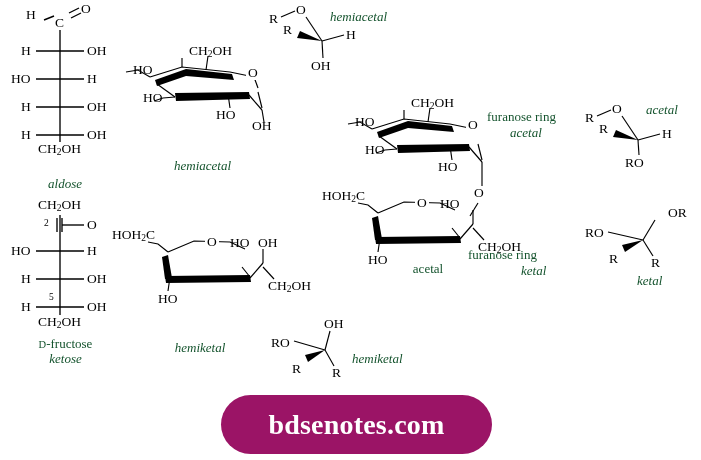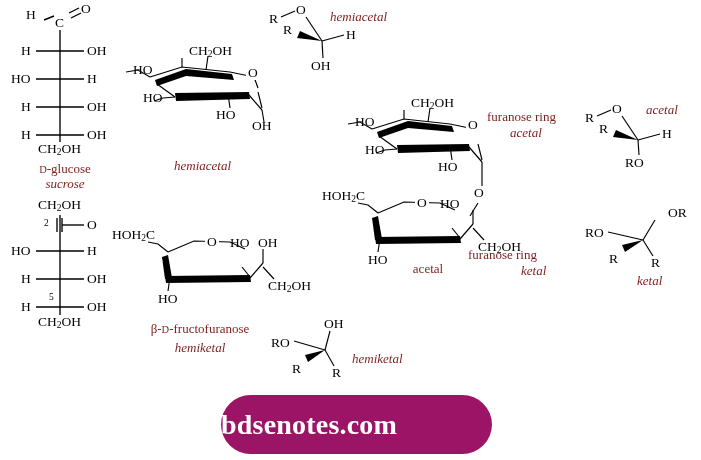--- a/index.html
+++ b/index.html
@@ -23,21 +23,21 @@
     font-family: "Liberation Serif", "DejaVu Serif", serif;
     font-size: 13.5px;
     color: #000;
     line-height: 1;
   }
   .name {
     position: absolute;
     white-space: nowrap;
     font-family: "Liberation Serif", "DejaVu Serif", serif;
     font-size: 13px;
-    color: #7f1d1d;
+    color: #14532d;
     line-height: 1.15;
     text-align: center;
   }
   .ital {
     font-style: italic;
   }
   .small-caps-d {
     font-size: 10.5px;
   }
   .sub {
@@ -68,21 +68,21 @@
     stroke: none;
   }
   .ringfront {
     fill: #000;
     stroke: none;
   }
   #badge {
     position: absolute;
     display: flex;
     align-items: center;
-    justify-content: flex-start;
+    justify-content: center;
     border-radius: 36px;
     box-sizing: border-box;
   }
   #badge span {
     font-family: "Liberation Serif", "DejaVu Serif", serif;
     font-weight: bold;
     letter-spacing: 0.2px;
   }
 </style>
 </head>
@@ -112,24 +112,21 @@
   <div class="lbl" style="left:87px; top:44px;">OH</div>
   <div class="lbl" style="left:11px; top:72px;">HO</div>
   <div class="lbl" style="left:87px; top:72px;">H</div>
   <div class="lbl" style="left:21px; top:100px;">H</div>
   <div class="lbl" style="left:87px; top:100px;">OH</div>
   <div class="lbl" style="left:21px; top:128px;">H</div>
   <div class="lbl" style="left:87px; top:128px;">OH</div>
 
   <div class="lbl" style="left:38px; top:142px;">CH<span class="sub">2</span>OH</div>
 
-  <div class="name" style="left:10px; top:162px; width:110px;">
-    <span class="small-caps-d">D</span>-glucose
-  </div>
-  <div class="name ital" style="left:10px; top:177px; width:110px;">sucrose</div>
+  <div class="name ital" style="left:10px; top:177px; width:110px;">aldose</div>
 
   <svg width="701" height="460">
     <line class="bond" x1="60" y1="215" x2="60" y2="315"></line>
 
     <line class="bond" x1="57" y1="218" x2="57" y2="232"></line>
     <line class="bond" x1="62" y1="218" x2="62" y2="232"></line>
     <line class="bond" x1="62" y1="225" x2="84" y2="225"></line>
 
     <line class="bond" x1="36" y1="251" x2="84" y2="251"></line>
     <line class="bond" x1="36" y1="279" x2="84" y2="279"></line>
@@ -143,20 +140,24 @@
   <div class="lbl" style="left:11px; top:244px;">HO</div>
   <div class="lbl" style="left:87px; top:244px;">H</div>
   <div class="lbl" style="left:21px; top:272px;">H</div>
   <div class="lbl" style="left:87px; top:272px;">OH</div>
   <div class="lbl" style="left:21px; top:300px;">H</div>
   <div class="lbl sup-num" style="left:49px; top:293px;">5</div>
   <div class="lbl" style="left:87px; top:300px;">OH</div>
 
   <div class="lbl" style="left:38px; top:315px;">CH<span class="sub">2</span>OH</div>
 
+  <div class="name" style="left:8px; top:337px; width:115px;">
+    <span class="small-caps-d">D</span>-fructose
+  </div>
+  <div class="name ital" style="left:8px; top:352px; width:115px;">ketose</div>
 
   <svg width="701" height="460">
 
     <path class="bond-thin" d="M 150 77 L 182 67 L 230 72 L 254 77"></path>
     <path class="bond-thin" d="M 254 77 L 258 88"></path>
 
     <polygon class="ringfront" points="155,80 186,69 232,74 234,80 186,76 157,86"></polygon>
     <polygon class="ringfront" points="175,93 249,92 250,99 176,101"></polygon>
     <path class="bond-thin" d="M 157 84 L 175 97"></path>
     <path class="bond-thin" d="M 249 95 L 262 110"></path>
@@ -284,23 +285,20 @@
     <path class="bond-thin" d="M 263 267 L 274 279"></path>
   </svg>
 
   <div class="lbl" style="left:112px; top:228px;">HOH<span class="sub">2</span>C</div>
   <div class="lbl" style="left:205px; top:235px; background:#fff; padding:0 2px;">O</div>
   <div class="lbl" style="left:230px; top:236px;">HO</div>
   <div class="lbl" style="left:258px; top:236px;">OH</div>
   <div class="lbl" style="left:158px; top:292px;">HO</div>
   <div class="lbl" style="left:268px; top:279px;">CH<span class="sub">2</span>OH</div>
 
-  <div class="name" style="left:125px; top:322px; width:150px;">
-    β-<span class="small-caps-d">D</span>-fructofuranose
-  </div>
   <div class="name ital" style="left:125px; top:341px; width:150px;">hemiketal</div>
 
   <svg width="701" height="460">
     <path class="bond-thin" d="M 294 341 L 325 350"></path>
     <path class="bond-thin" d="M 325 350 L 330 331"></path>
     <polygon class="wedge" points="325,350 308,362 305,355"></polygon>
     <path class="bond-thin" d="M 325 350 L 334 366"></path>
   </svg>
 
   <div class="lbl" style="left:271px; top:336px;">RO</div>

